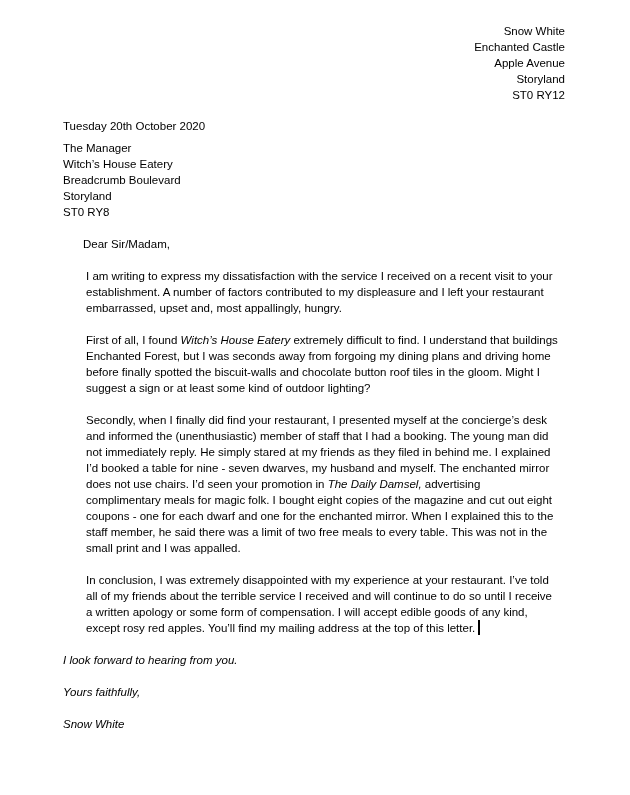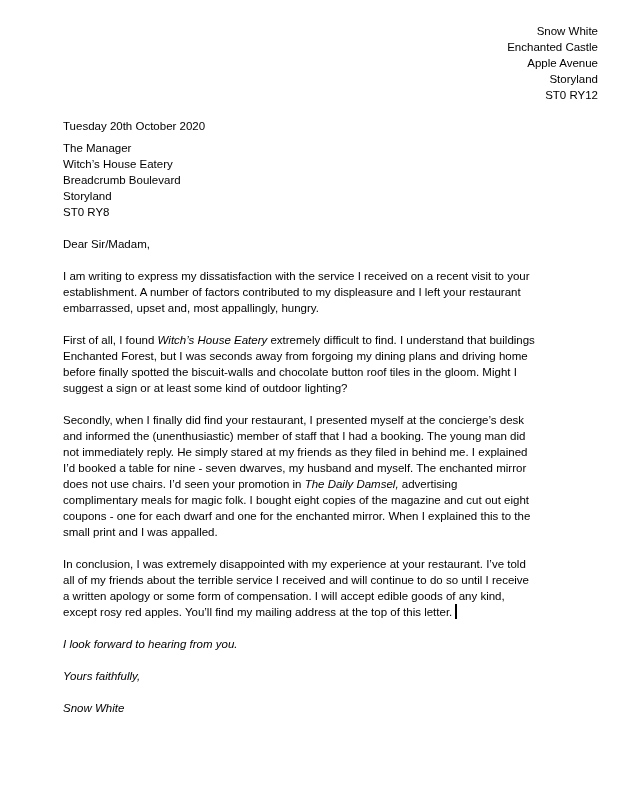--- a/index.html
+++ b/index.html
@@ -5,33 +5,33 @@
   html, body {
     margin: 0;
     padding: 0;
     background: #ffffff;
   }
   .page {
     position: relative;
     width: 630px;
     height: 795px;
     box-sizing: border-box;
-    padding: 23px 23px 0 63px;
+    padding: 23px 56px 0 63px;
     background: #ffffff;
     color: #000000;
     font-family: "Liberation Sans", "DejaVu Sans", sans-serif;
     font-size: 11.5px;
     line-height: 16px;
     overflow: hidden;
   }
   .sender { text-align: right; padding-right: 9px; }
   .date { margin-top: 15px; }
   .recipient { margin-top: 6px; }
-  .salutation { margin-top: 16px; }
-  .para { margin-top: 16px; }
+  .salutation { margin-top: 16px; margin-left: 20px; }
+  .para { margin-top: 16px; margin-left: 23px; }
   .gap-top { margin-top: 16px; font-style: italic; }
   .line { white-space: pre; }
   .italic { font-style: italic; }
   .caret {
     display: inline-block;
     width: 2px;
     height: 15px;
     background: #000000;
     margin-left: 3px;
     vertical-align: -3px;
@@ -74,20 +74,21 @@
         <div class="line"><span>suggest a sign or at least some kind of outdoor lighting?</span></div>
       </div>
       <div class="para">
         <div class="line"><span>Secondly, when I finally did find your restaurant, I presented myself at the concierge’s desk</span></div>
         <div class="line"><span>and informed the (unenthusiastic) member of staff that I had a booking. The young man did</span></div>
         <div class="line"><span>not immediately reply. He simply stared at my friends as they filed in behind me. I explained</span></div>
         <div class="line"><span>I’d booked a table for nine - seven dwarves, my husband and myself. The enchanted mirror</span></div>
         <div class="line"><span>does not use chairs. I’d seen your promotion in </span><span class="italic">The Daily Damsel,</span><span> advertising</span></div>
         <div class="line"><span>complimentary meals for magic folk. I bought eight copies of the magazine and cut out eight</span></div>
         <div class="line"><span>coupons - one for each dwarf and one for the enchanted mirror. When I explained this to the</span></div>
+        <div class="line"><span>staff member, he said there was a limit of two free meals to every table. This was not in the</span></div>
         <div class="line"><span>small print and I was appalled.</span></div>
       </div>
       <div class="para">
         <div class="line"><span>In conclusion, I was extremely disappointed with my experience at your restaurant. I’ve told</span></div>
         <div class="line"><span>all of my friends about the terrible service I received and will continue to do so until I receive</span></div>
         <div class="line"><span>a written apology or some form of compensation. I will accept edible goods of any kind,</span></div>
         <div class="line"><span>except rosy red apples. You’ll find my mailing address at the top of this letter.</span><span class="caret"></span></div>
       </div>
     </div>
 

